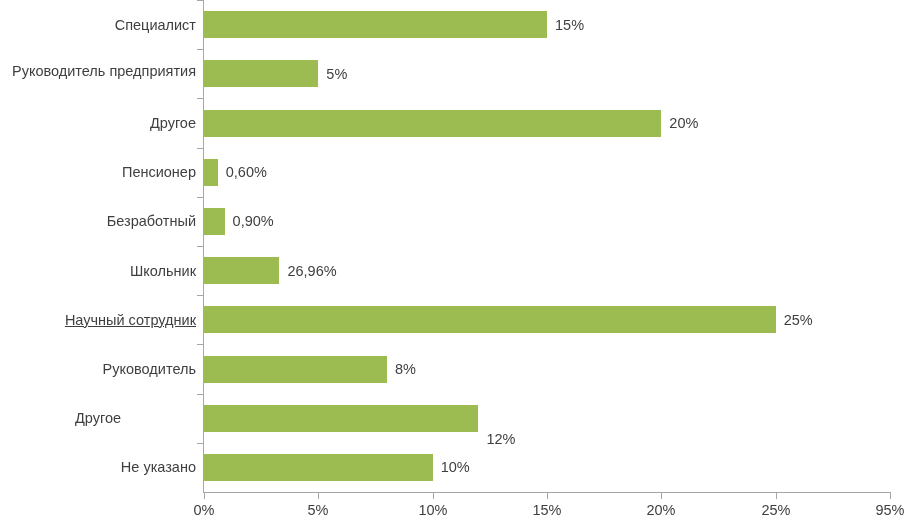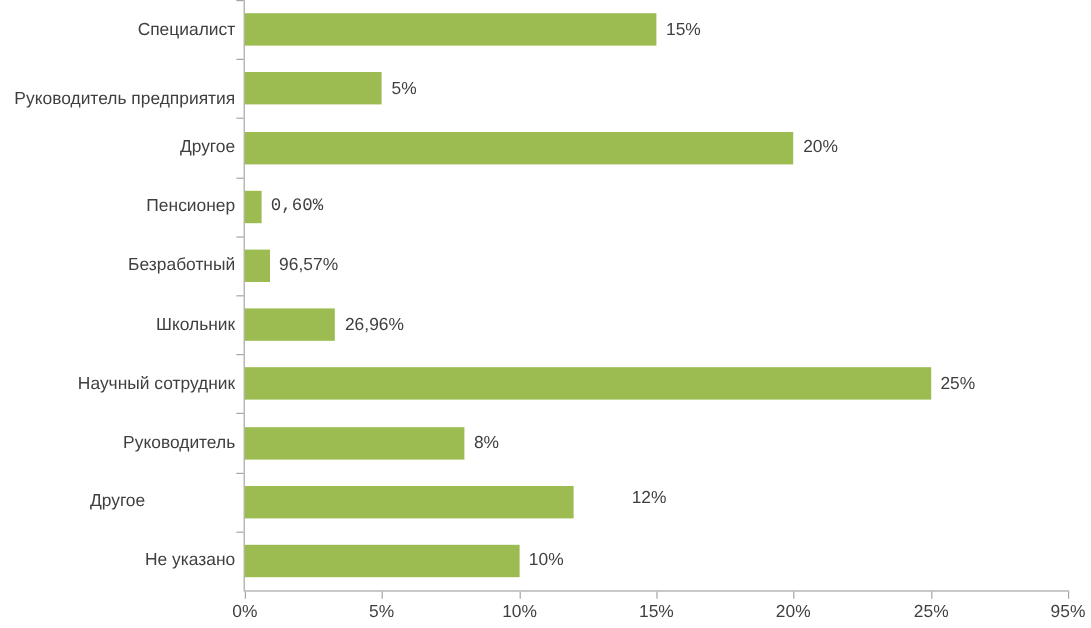--- a/index.html
+++ b/index.html
@@ -93,26 +93,26 @@
     transform: translateX(-50%);
   }
 </style>
 </head>
 <body>
 
 <div id="chart-root">
 
   <div id="cat-labels">
       <div class="cat-label-col" style="top: 16.6px;">Специалист</div>
-      <div class="cat-label-col" style="top: 75px;">Руководитель предприятия</div>
+      <div class="cat-label-col" style="top: 63px;">Руководитель предприятия</div>
       <div class="cat-label-col" style="top: 115px;">Другое</div>
       <div class="cat-label-col" style="top: 164.2px;">Пенсионер</div>
       <div class="cat-label-col" style="top: 213.4px;">Безработный</div>
       <div class="cat-label-col" style="top: 262.6px;">Школьник</div>
-      <div class="cat-label-col" style="top: 311.8px;">Научный сотрудник</div>
+      <div class="cat-label-col" style="top: 311.8px; text-decoration: underline;">Научный сотрудник</div>
       <div class="cat-label-col" style="top: 361px;">Руководитель</div>
       <div class="cat-label-col" style="top: 410.2px; text-align: center;">Другое</div>
       <div class="cat-label-col" style="top: 459.4px;">Не указано</div>
     </div>
 
   <div id="y-axis-line"></div>
   <div id="y-ticks">
       <div class="y-tick" style="top: 49px;"></div>
       <div class="y-tick" style="top: 98px;"></div>
       <div class="y-tick" style="top: 148px;"></div>
@@ -126,31 +126,31 @@
     </div>
 
   <div id="plot">
       <div class="bar" style="top: 11.1px; width: 343px;"></div>
       <div class="bar-value" style="left: 351px; top: 17.6px;">15%</div>
       <div class="bar" style="top: 60.3px; width: 114.333px;"></div>
       <div class="bar-value" style="left: 122.333px; top: 66.8px;">5%</div>
       <div class="bar" style="top: 109.5px; width: 457.333px;"></div>
       <div class="bar-value" style="left: 465.333px; top: 116px;">20%</div>
       <div class="bar" style="top: 158.7px; width: 13.72px;"></div>
-      <div class="bar-value" style="left: 21.72px; top: 165.2px; font-family: Liberation Mono, monospace;">0,60%</div>
+      <div class="bar-value" style="left: 21.72px; top: 165.2px;">0,60%</div>
       <div class="bar" style="top: 207.9px; width: 20.58px;"></div>
-      <div class="bar-value" style="left: 28.58px; top: 214.4px;">96,57%</div>
+      <div class="bar-value" style="left: 28.58px; top: 214.4px;">0,90%</div>
       <div class="bar" style="top: 257.1px; width: 75.46px;"></div>
       <div class="bar-value" style="left: 83.46px; top: 263.6px;">26,96%</div>
       <div class="bar" style="top: 306.3px; width: 571.667px;"></div>
       <div class="bar-value" style="left: 579.667px; top: 312.8px;">25%</div>
       <div class="bar" style="top: 355.5px; width: 182.933px;"></div>
       <div class="bar-value" style="left: 190.933px; top: 362px;">8%</div>
       <div class="bar" style="top: 404.7px; width: 274.4px;"></div>
-      <div class="bar-value" style="left: 282.4px; top: 408px; margin-left: 40px;">12%</div>
+      <div class="bar-value" style="left: 282.4px; top: 432px;">12%</div>
       <div class="bar" style="top: 453.9px; width: 228.667px;"></div>
       <div class="bar-value" style="left: 236.667px; top: 460.4px;">10%</div>
     </div>
 
   <div id="x-axis-line"></div>
   <div id="x-ticks">
       <div class="x-tick" style="left: 204px;"></div>
       <div class="x-tick" style="left: 318px;"></div>
       <div class="x-tick" style="left: 433px;"></div>
       <div class="x-tick" style="left: 547px;"></div>

